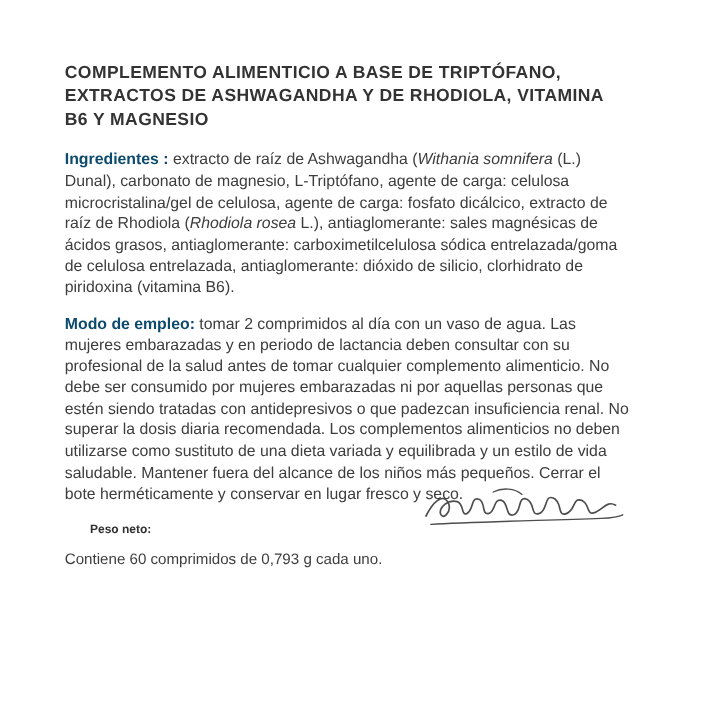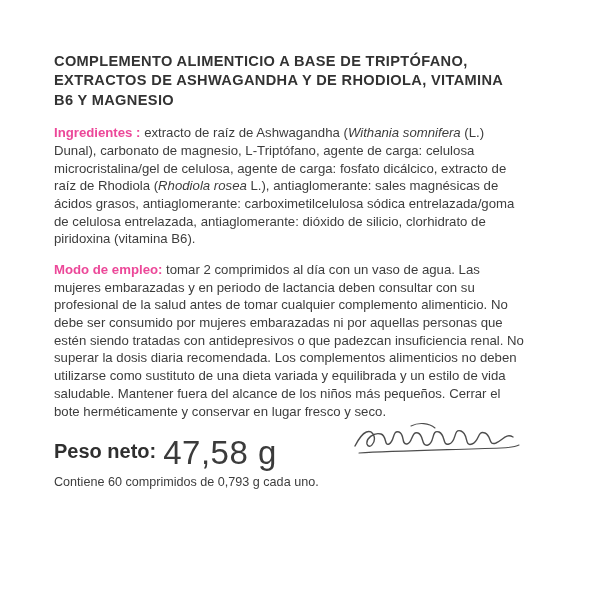--- a/index.html
+++ b/index.html
@@ -34,38 +34,39 @@
   .block {
     font-size: 13.2px;
     line-height: 1.34;
     color: #3d3d3d;
     margin: 0 0 13px 0;
     text-align: left;
     max-width: 472px;
   }
   .block .lead {
     font-weight: bold;
-    color: #ec4899;
+    color: #0c4a6e;
   }
   .block em {
     font-style: italic;
   }
   .net-row {
     display: flex;
     align-items: flex-end;
     margin-top: 16px;
     position: relative;
     max-width: 472px;
   }
   .net-label {
-    font-size: 20px;
+    font-size: 10px;
     font-weight: bold;
     color: #2f2f2f;
     padding-bottom: 6px;
     white-space: nowrap;
+    margin-left: 21px;
   }
   .net-value {
     font-size: 33px;
     font-weight: normal;
     color: #3b3b3b;
     letter-spacing: 0.5px;
     margin-left: 7px;
     line-height: 1;
   }
   .signature {
@@ -96,21 +97,20 @@
 <div class="label">
 
   <h1 class="title">COMPLEMENTO ALIMENTICIO A BASE DE TRIPTÓFANO, EXTRACTOS DE ASHWAGANDHA Y DE RHODIOLA, VITAMINA B6 Y MAGNESIO</h1>
 
   <p class="block"><span class="lead">Ingredientes :</span><span> extracto de raíz de Ashwagandha (</span><em>Withania somnifera</em><span> (L.) Dunal), carbonato de magnesio, L-Triptófano, agente de carga: celulosa microcristalina/gel de celulosa, agente de carga: fosfato dicálcico, extracto de raíz de Rhodiola (</span><em>Rhodiola rosea</em><span> L.), antiaglomerante: sales magnésicas de ácidos grasos, antiaglomerante: carboximetilcelulosa sódica entrelazada/goma de celulosa entrelazada, antiaglomerante: dióxido de silicio, clorhidrato de piridoxina (vitamina B6).</span></p>
 
   <p class="block"><span class="lead">Modo de empleo:</span><span> tomar 2 comprimidos al día con un vaso de agua. Las mujeres embarazadas y en periodo de lactancia deben consultar con su profesional de la salud antes de tomar cualquier complemento alimenticio. No debe ser consumido por mujeres embarazadas ni por aquellas personas que estén siendo tratadas con antidepresivos o que padezcan insuficiencia renal. No superar la dosis diaria recomendada. Los complementos alimenticios no deben utilizarse como sustituto de una dieta variada y equilibrada y un estilo de vida saludable. Mantener fuera del alcance de los niños más pequeños. Cerrar el bote herméticamente y conservar en lugar fresco y seco.</span></p>
 
   <div class="net-row">
     <span class="net-label">Peso neto:</span>
-    <span class="net-value">47,58 g</span>
 
     <span class="signature">
       <svg viewBox="0 0 175 42" width="175" height="42" aria-hidden="true">
         <path d="M4 26 C12 10, 20 8, 23 16 C25 23, 18 30, 16 24 C15 19, 22 12, 30 14 C36 16, 33 26, 38 24 C44 21, 41 10, 48 12 C54 14, 50 25, 56 24 C62 23, 60 11, 67 13 C73 15, 70 27, 77 25 C84 23, 80 9, 88 12 C95 15, 91 26, 98 24 C106 22, 102 8, 110 11 C118 14, 113 27, 121 24 C129 21, 126 10, 134 13 C141 16, 137 26, 145 23 C152 20, 155 13, 162 17" fill="none" stroke="#2f2f2f" stroke-width="1.4" stroke-linecap="round"></path>
         <path d="M8 33 C40 31, 90 30, 150 28 C158 27.6, 164 27, 168 25" fill="none" stroke="#2f2f2f" stroke-width="1.1" stroke-linecap="round"></path>
         <path d="M60 6 C68 2, 78 3, 84 8" fill="none" stroke="#2f2f2f" stroke-width="1.1" stroke-linecap="round"></path>
       </svg>
       <span class="sr">handwritten-signature</span>
     </span>
   </div>

